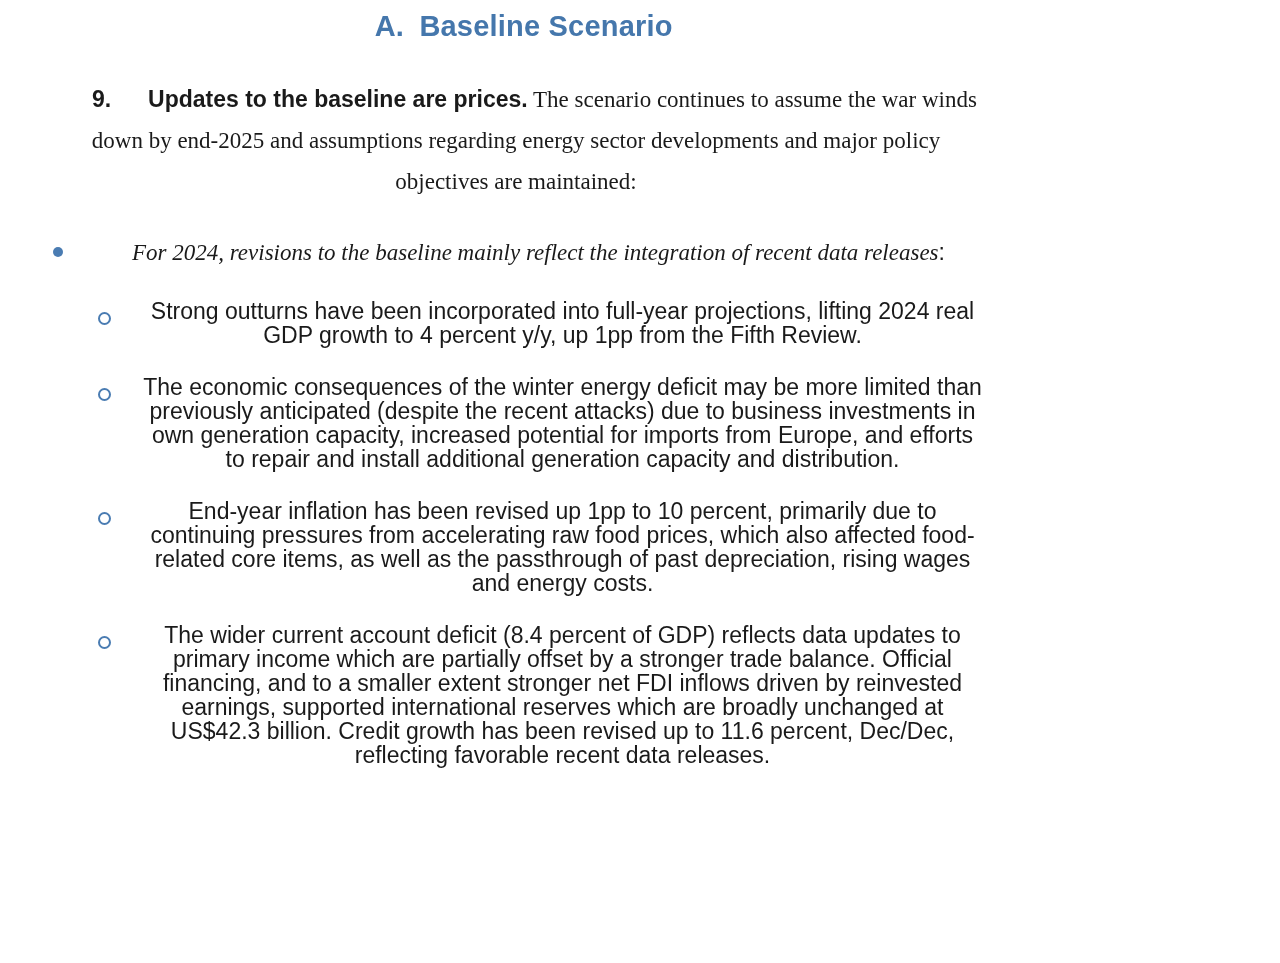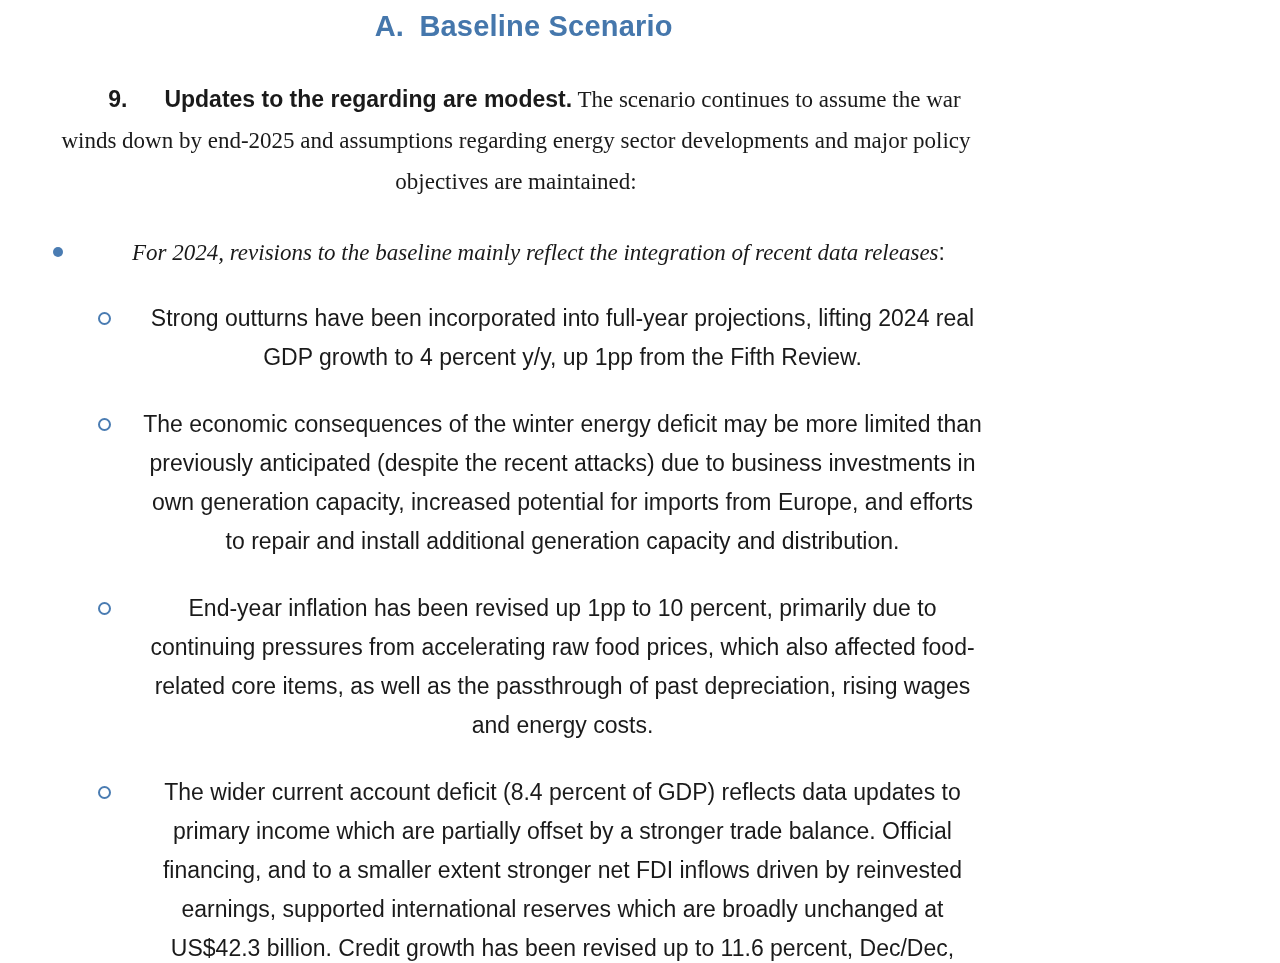--- a/index.html
+++ b/index.html
@@ -68,21 +68,21 @@
     background: #4a7cb2;
   }
   .b-text {
     font-style: italic;
     font-family: Liberation Serif, serif;
   }
   .sub {
     position: relative;
     padding-left: 93px;
     font-size: 23px;
-    line-height: 39px;
+    line-height: 24px;
     margin: 0 0 28px 0;
     max-width: 1190px;
     box-sizing: border-box;
   }
   .s-marker {
     position: absolute;
     left: 48px;
     top: 13px;
     width: 9px;
     height: 9px;
@@ -92,21 +92,21 @@
     box-sizing: content-box;
   }
 </style>
 </head>
 <body>
 
 <div class="page">
 
   <h1 class="heading"><span class="h-letter">A.</span><span class="h-title">Baseline Scenario</span></h1>
 
-  <p class="para"><span class="p-num">9.</span><span class="p-lead">Updates to the regarding are modest.</span><span class="p-body"> The scenario continues to assume the war winds down by end-2025 and assumptions regarding energy sector developments and major policy objectives are maintained:</span></p>
+  <p class="para"><span class="p-num">9.</span><span class="p-lead">Updates to the baseline are prices.</span><span class="p-body"> The scenario continues to assume the war winds down by end-2025 and assumptions regarding energy sector developments and major policy objectives are maintained:</span></p>
 
   <div class="bullet"><span class="b-marker"></span><span class="b-text">For 2024, revisions to the baseline mainly reflect the integration of recent data releases</span><span>:</span></div>
 
   <div class="sub"><span class="s-marker"></span><span>Strong outturns have been incorporated into full-year projections, lifting 2024 real GDP growth to 4 percent y/y, up 1pp from the Fifth Review.</span></div>
 
   <div class="sub"><span class="s-marker"></span><span>The economic consequences of the winter energy deficit may be more limited than previously anticipated (despite the recent attacks) due to business investments in own generation capacity, increased potential for imports from Europe, and efforts to repair and install additional generation capacity and distribution.</span></div>
 
   <div class="sub"><span class="s-marker"></span><span>End-year inflation has been revised up 1pp to 10 percent, primarily due to continuing pressures from accelerating raw food prices, which also affected food-related core items, as well as the passthrough of past depreciation, rising wages and energy costs.</span></div>
 
   <div class="sub"><span class="s-marker"></span><span>The wider current account deficit (8.4 percent of GDP) reflects data updates to primary income which are partially offset by a stronger trade balance. Official financing, and to a smaller extent stronger net FDI inflows driven by reinvested earnings, supported international reserves which are broadly unchanged at US$42.3 billion. Credit growth has been revised up to 11.6 percent, Dec/Dec, reflecting favorable recent data releases.</span></div>

